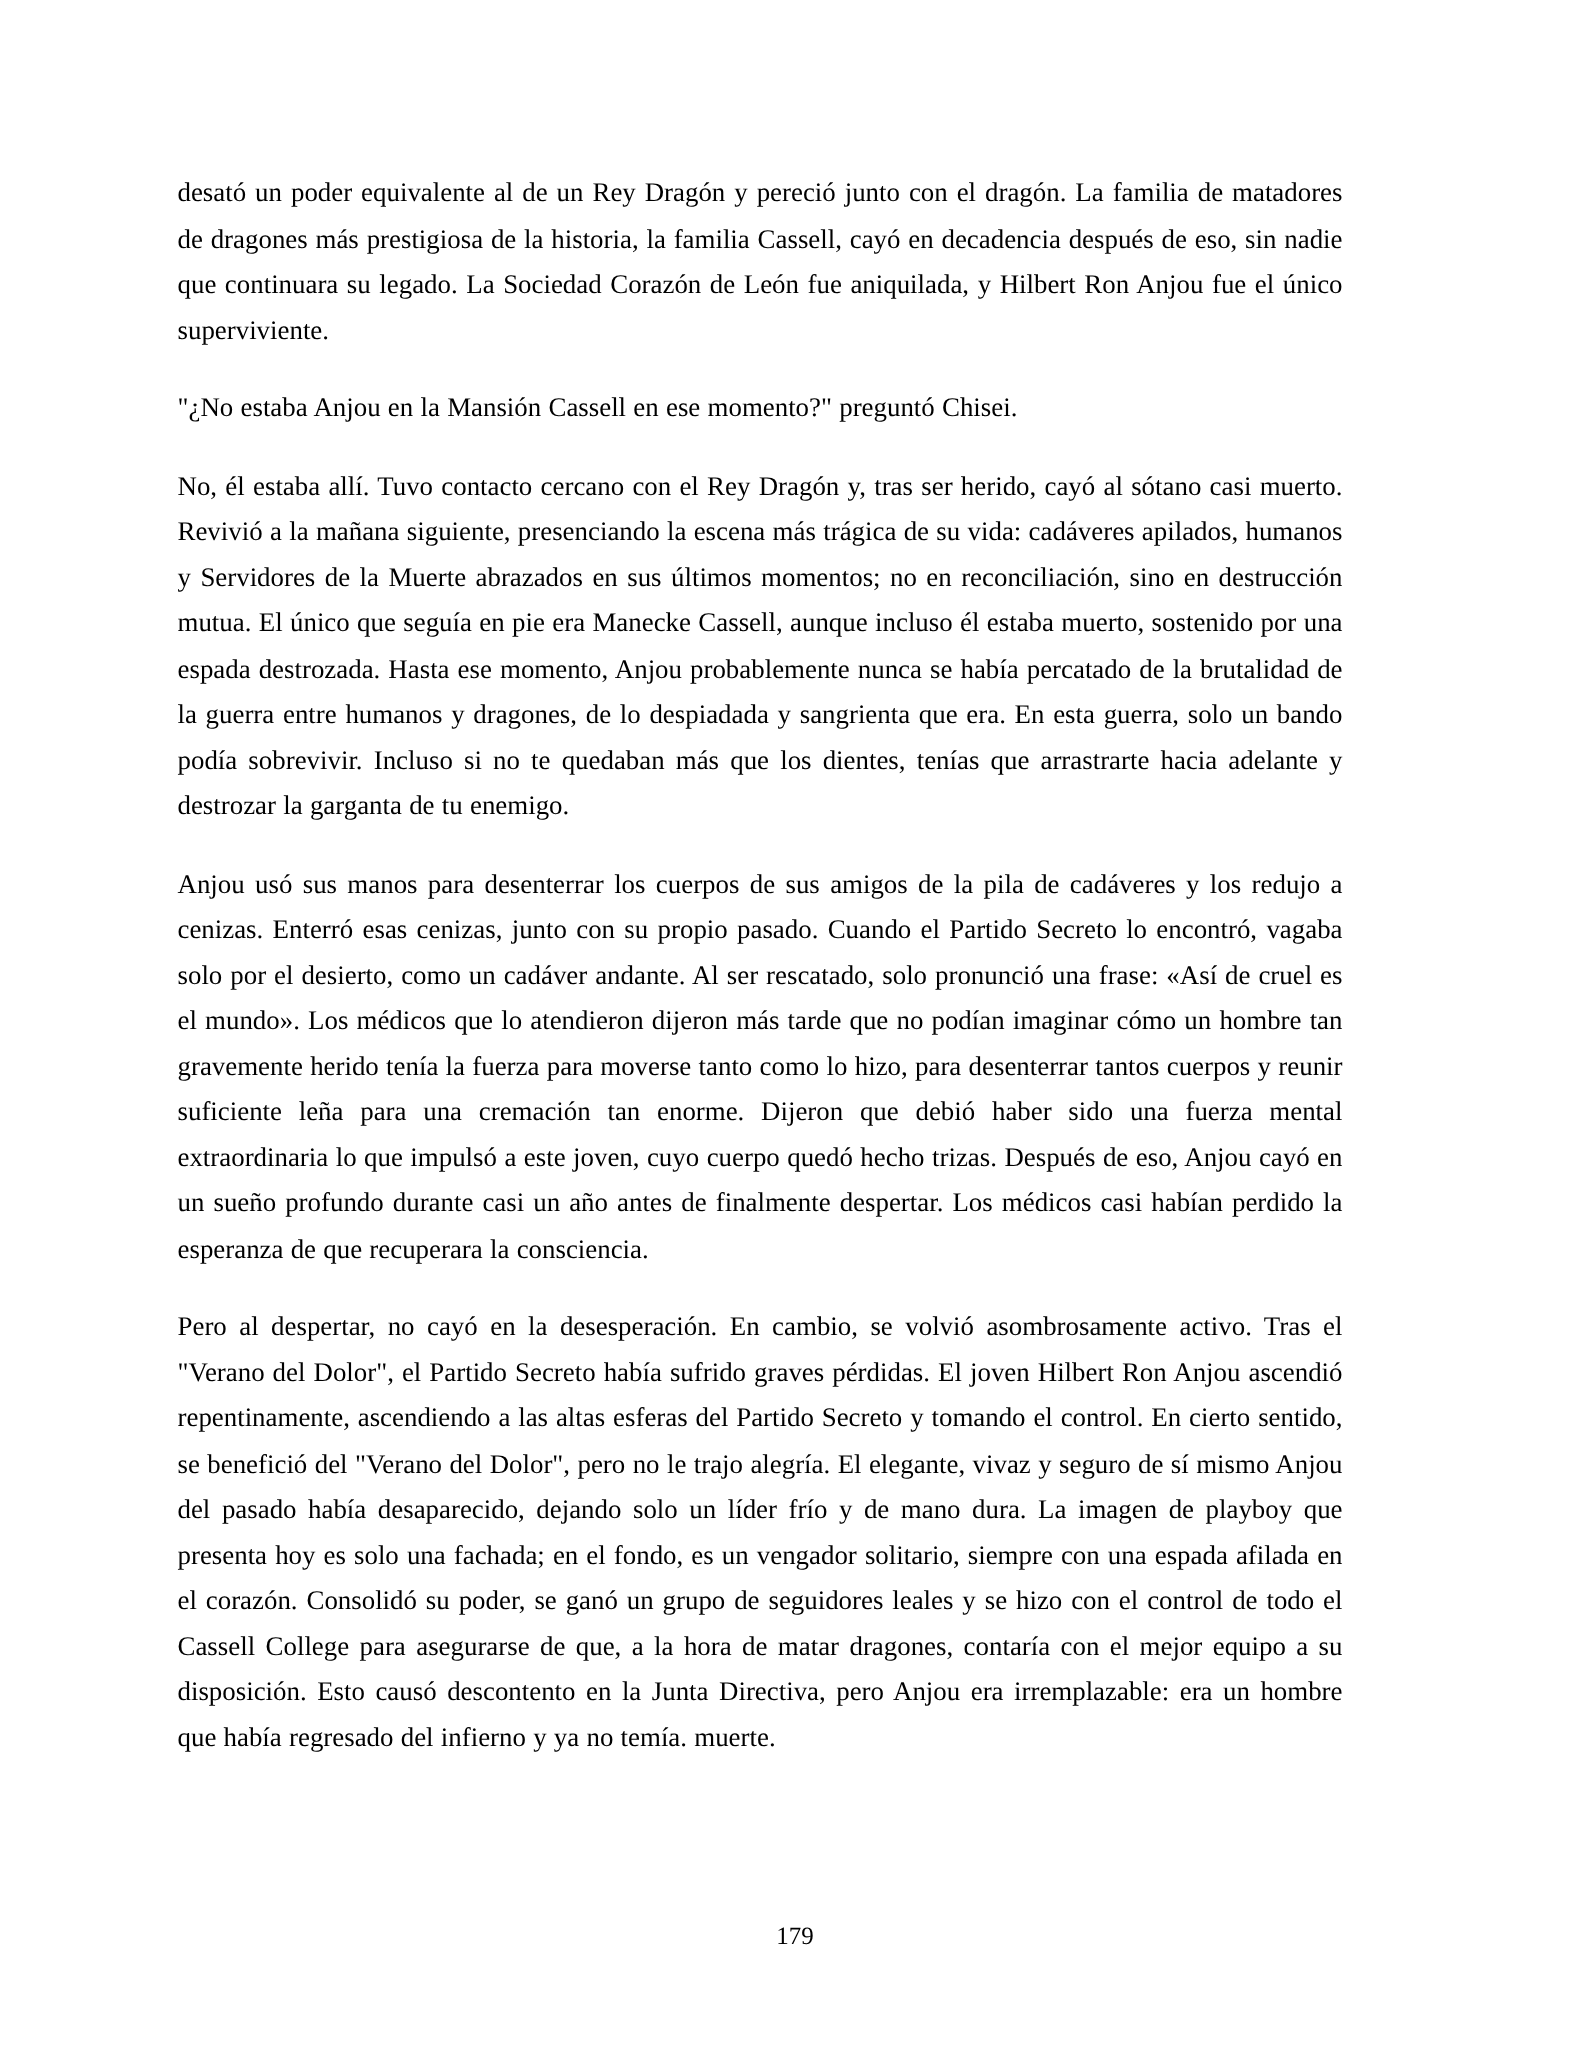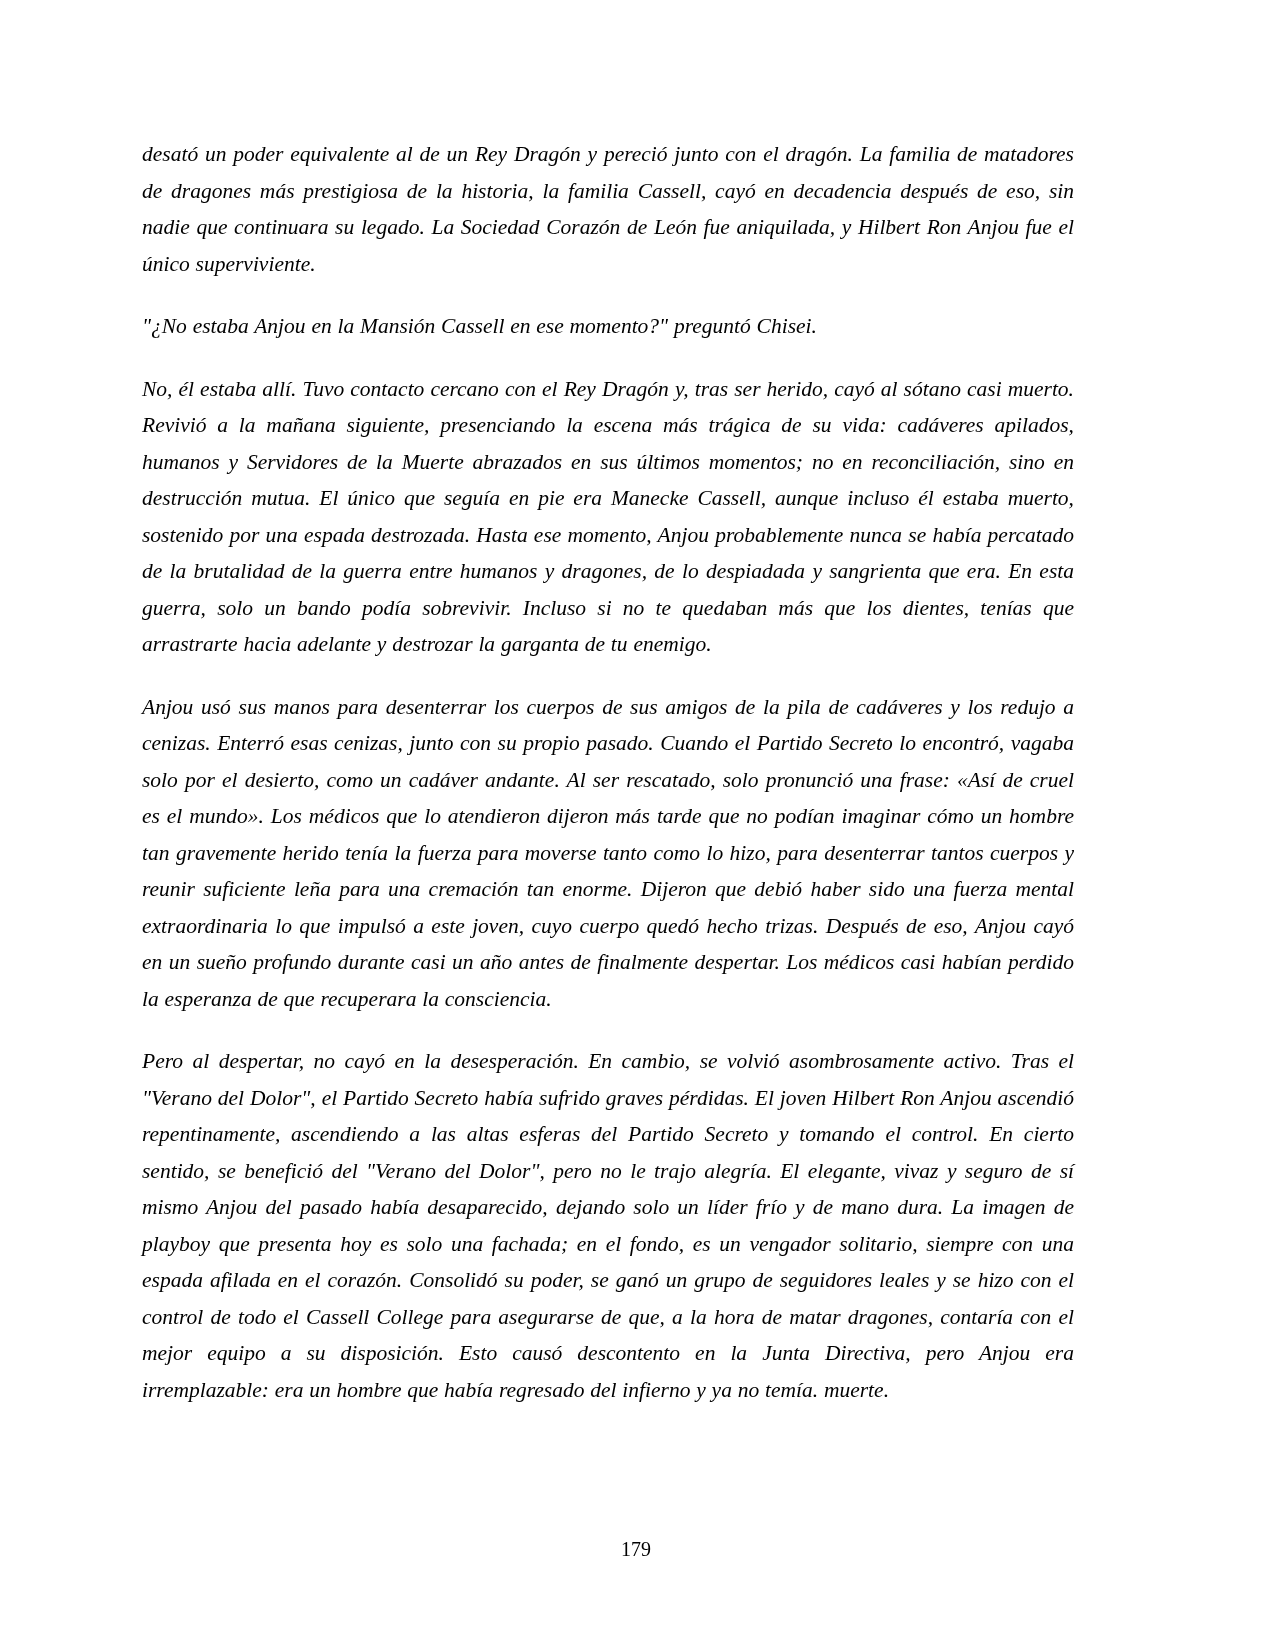--- a/index.html
+++ b/index.html
@@ -14,21 +14,20 @@
     margin: 0 auto;
     background: #ffffff;
     box-sizing: border-box;
     overflow: hidden;
   }
   .content {
     position: absolute;
     left: 142px;
     top: 136px;
     width: 932px;
-    font-style: italic;
   }
   .para {
     font-family: "Liberation Serif", "DejaVu Serif", serif;
     font-size: 21.5px;
     line-height: 36.5px;
     color: #000000;
     text-align: justify;
     text-justify: inter-word;
     margin: 0 0 26px 0;
     hyphens: none;

